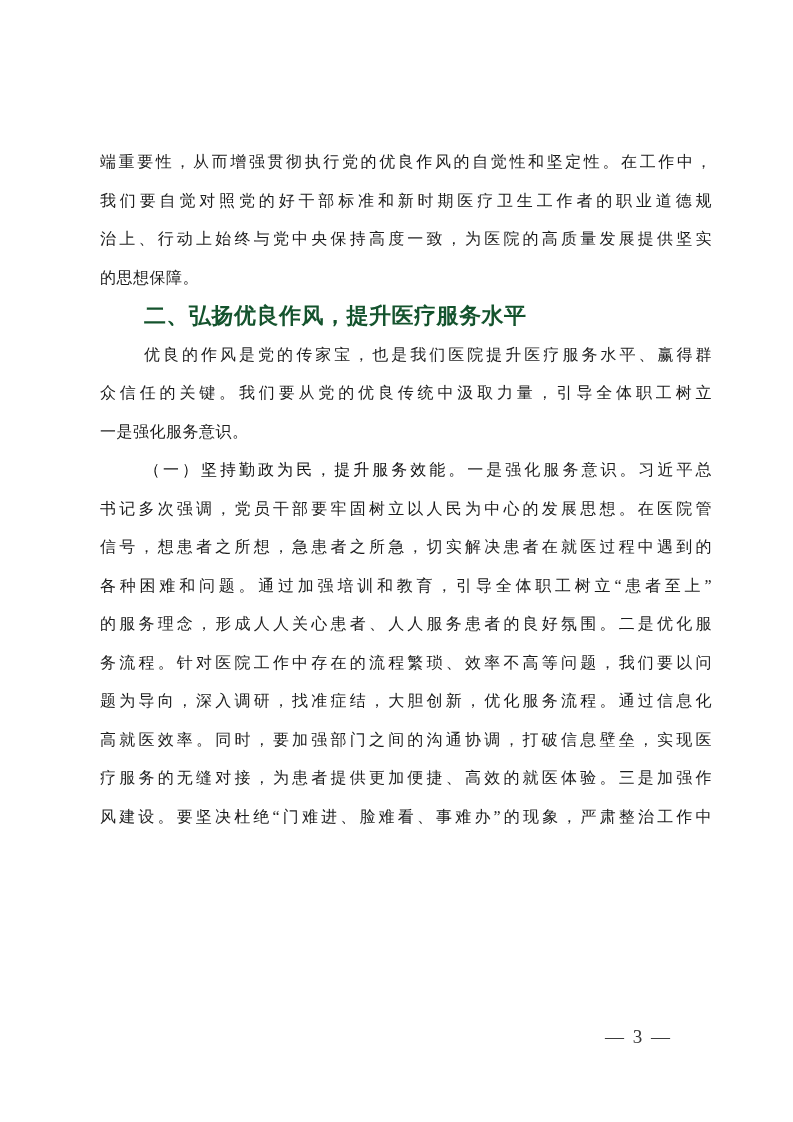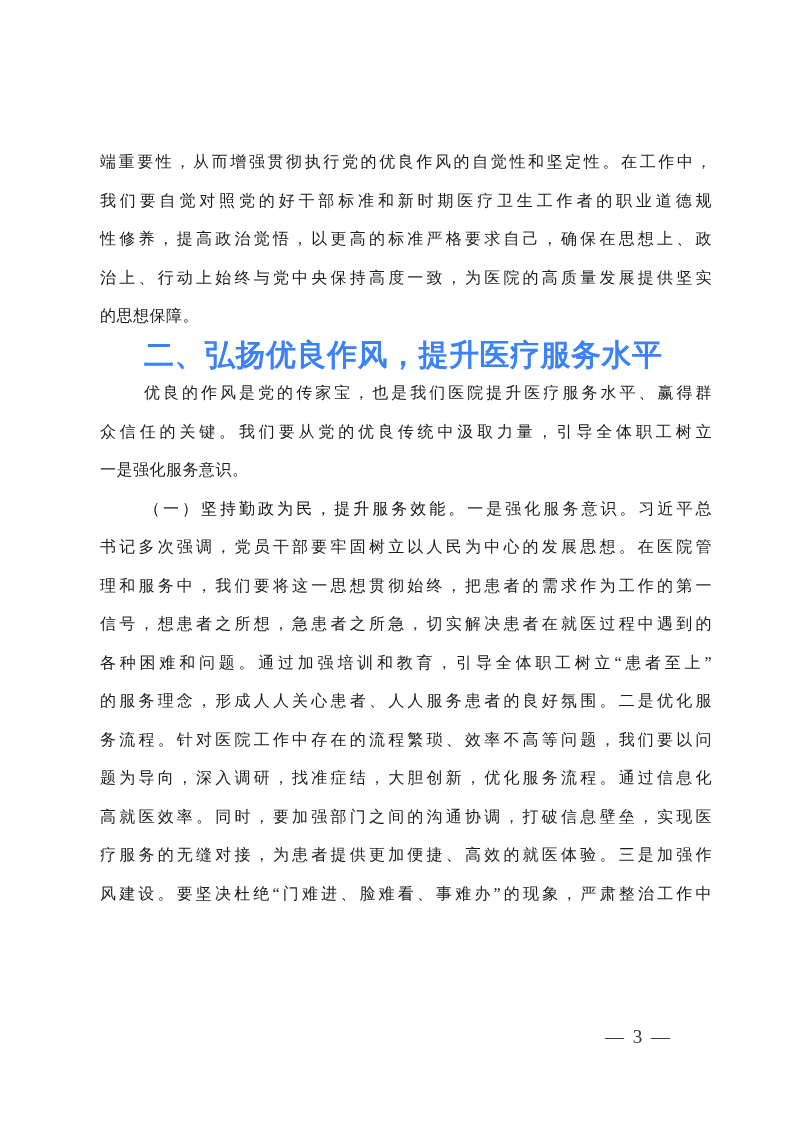--- a/index.html
+++ b/index.html
@@ -34,22 +34,22 @@
     white-space: normal;
     text-align: justify;
     text-align-last: justify;
   }
   .line.indent {
     text-indent: 44px;
   }
   .line.heading {
     font-family: "Liberation Sans", sans-serif;
     font-weight: bold;
-    color: #3b82f6;
-    font-size: 30px;
+    color: #14532d;
+    font-size: 22px;
   }
   .lead-run {
     font-weight: normal;
     color: #111111;
   }
   .page-number {
     position: absolute;
     top: 1026px;
     right: 121px;
     font-size: 19px;
@@ -59,35 +59,33 @@
   }
 </style>
 </head>
 <body>
 
 <div class="page">
   <div class="content">
 
     <div class="line fill">端重要性，从而增强贯彻执行党的优良作风的自觉性和坚定性。在工作中，</div>
     <div class="line fill">我们要自觉对照党的好干部标准和新时期医疗卫生工作者的职业道德规</div>
-    <div class="line fill">性修养，提高政治觉悟，以更高的标准严格要求自己，确保在思想上、政</div>
     <div class="line fill">治上、行动上始终与党中央保持高度一致，为医院的高质量发展提供坚实</div>
     <div class="line">的思想保障。</div>
 
     <div class="line heading indent">二、弘扬优良作风，提升医疗服务水平</div>
 
     <div class="line fill indent">优良的作风是党的传家宝，也是我们医院提升医疗服务水平、赢得群</div>
     <div class="line fill">众信任的关键。我们要从党的优良传统中汲取力量，引导全体职工树立</div>
     <div class="line">一是强化服务意识。</div>
 
     <div class="line fill indent">
       <span class="lead-run">（一）坚持勤政为民，提升服务效能。</span><span>一是强化服务意识。习近平总</span>
     </div>
     <div class="line fill">书记多次强调，党员干部要牢固树立以人民为中心的发展思想。在医院管</div>
-    <div class="line fill">理和服务中，我们要将这一思想贯彻始终，把患者的需求作为工作的第一</div>
     <div class="line fill">信号，想患者之所想，急患者之所急，切实解决患者在就医过程中遇到的</div>
     <div class="line fill">各种困难和问题。通过加强培训和教育，引导全体职工树立“患者至上”</div>
     <div class="line fill">的服务理念，形成人人关心患者、人人服务患者的良好氛围。二是优化服</div>
     <div class="line fill">务流程。针对医院工作中存在的流程繁琐、效率不高等问题，我们要以问</div>
     <div class="line fill">题为导向，深入调研，找准症结，大胆创新，优化服务流程。通过信息化</div>
     <div class="line fill">高就医效率。同时，要加强部门之间的沟通协调，打破信息壁垒，实现医</div>
     <div class="line fill">疗服务的无缝对接，为患者提供更加便捷、高效的就医体验。三是加强作</div>
     <div class="line fill">风建设。要坚决杜绝“门难进、脸难看、事难办”的现象，严肃整治工作中</div>
   </div>
 

